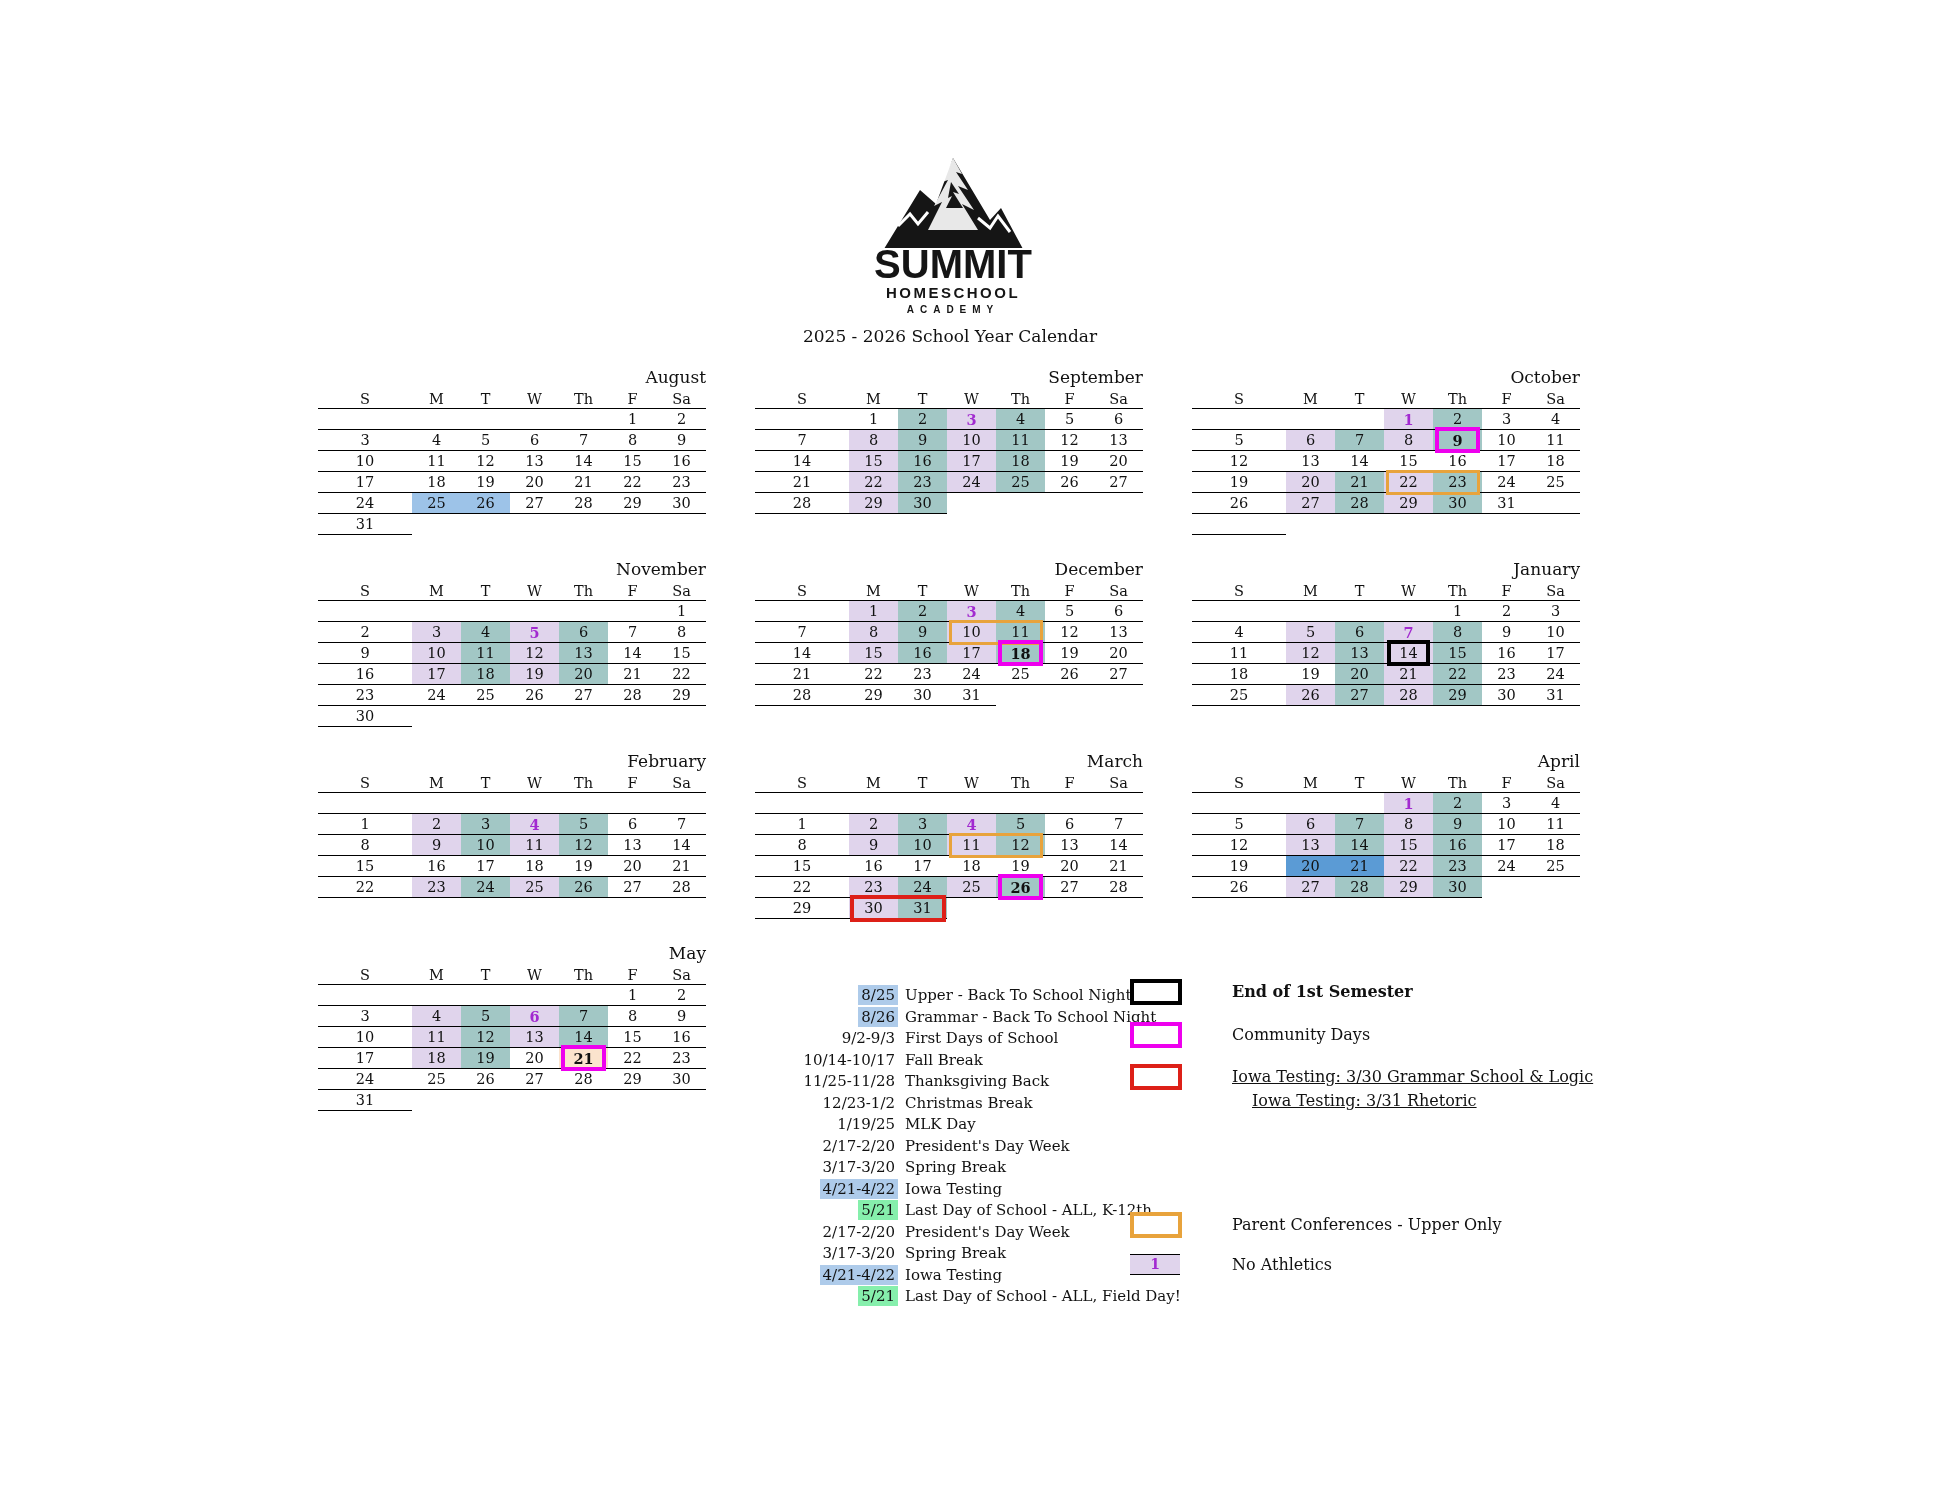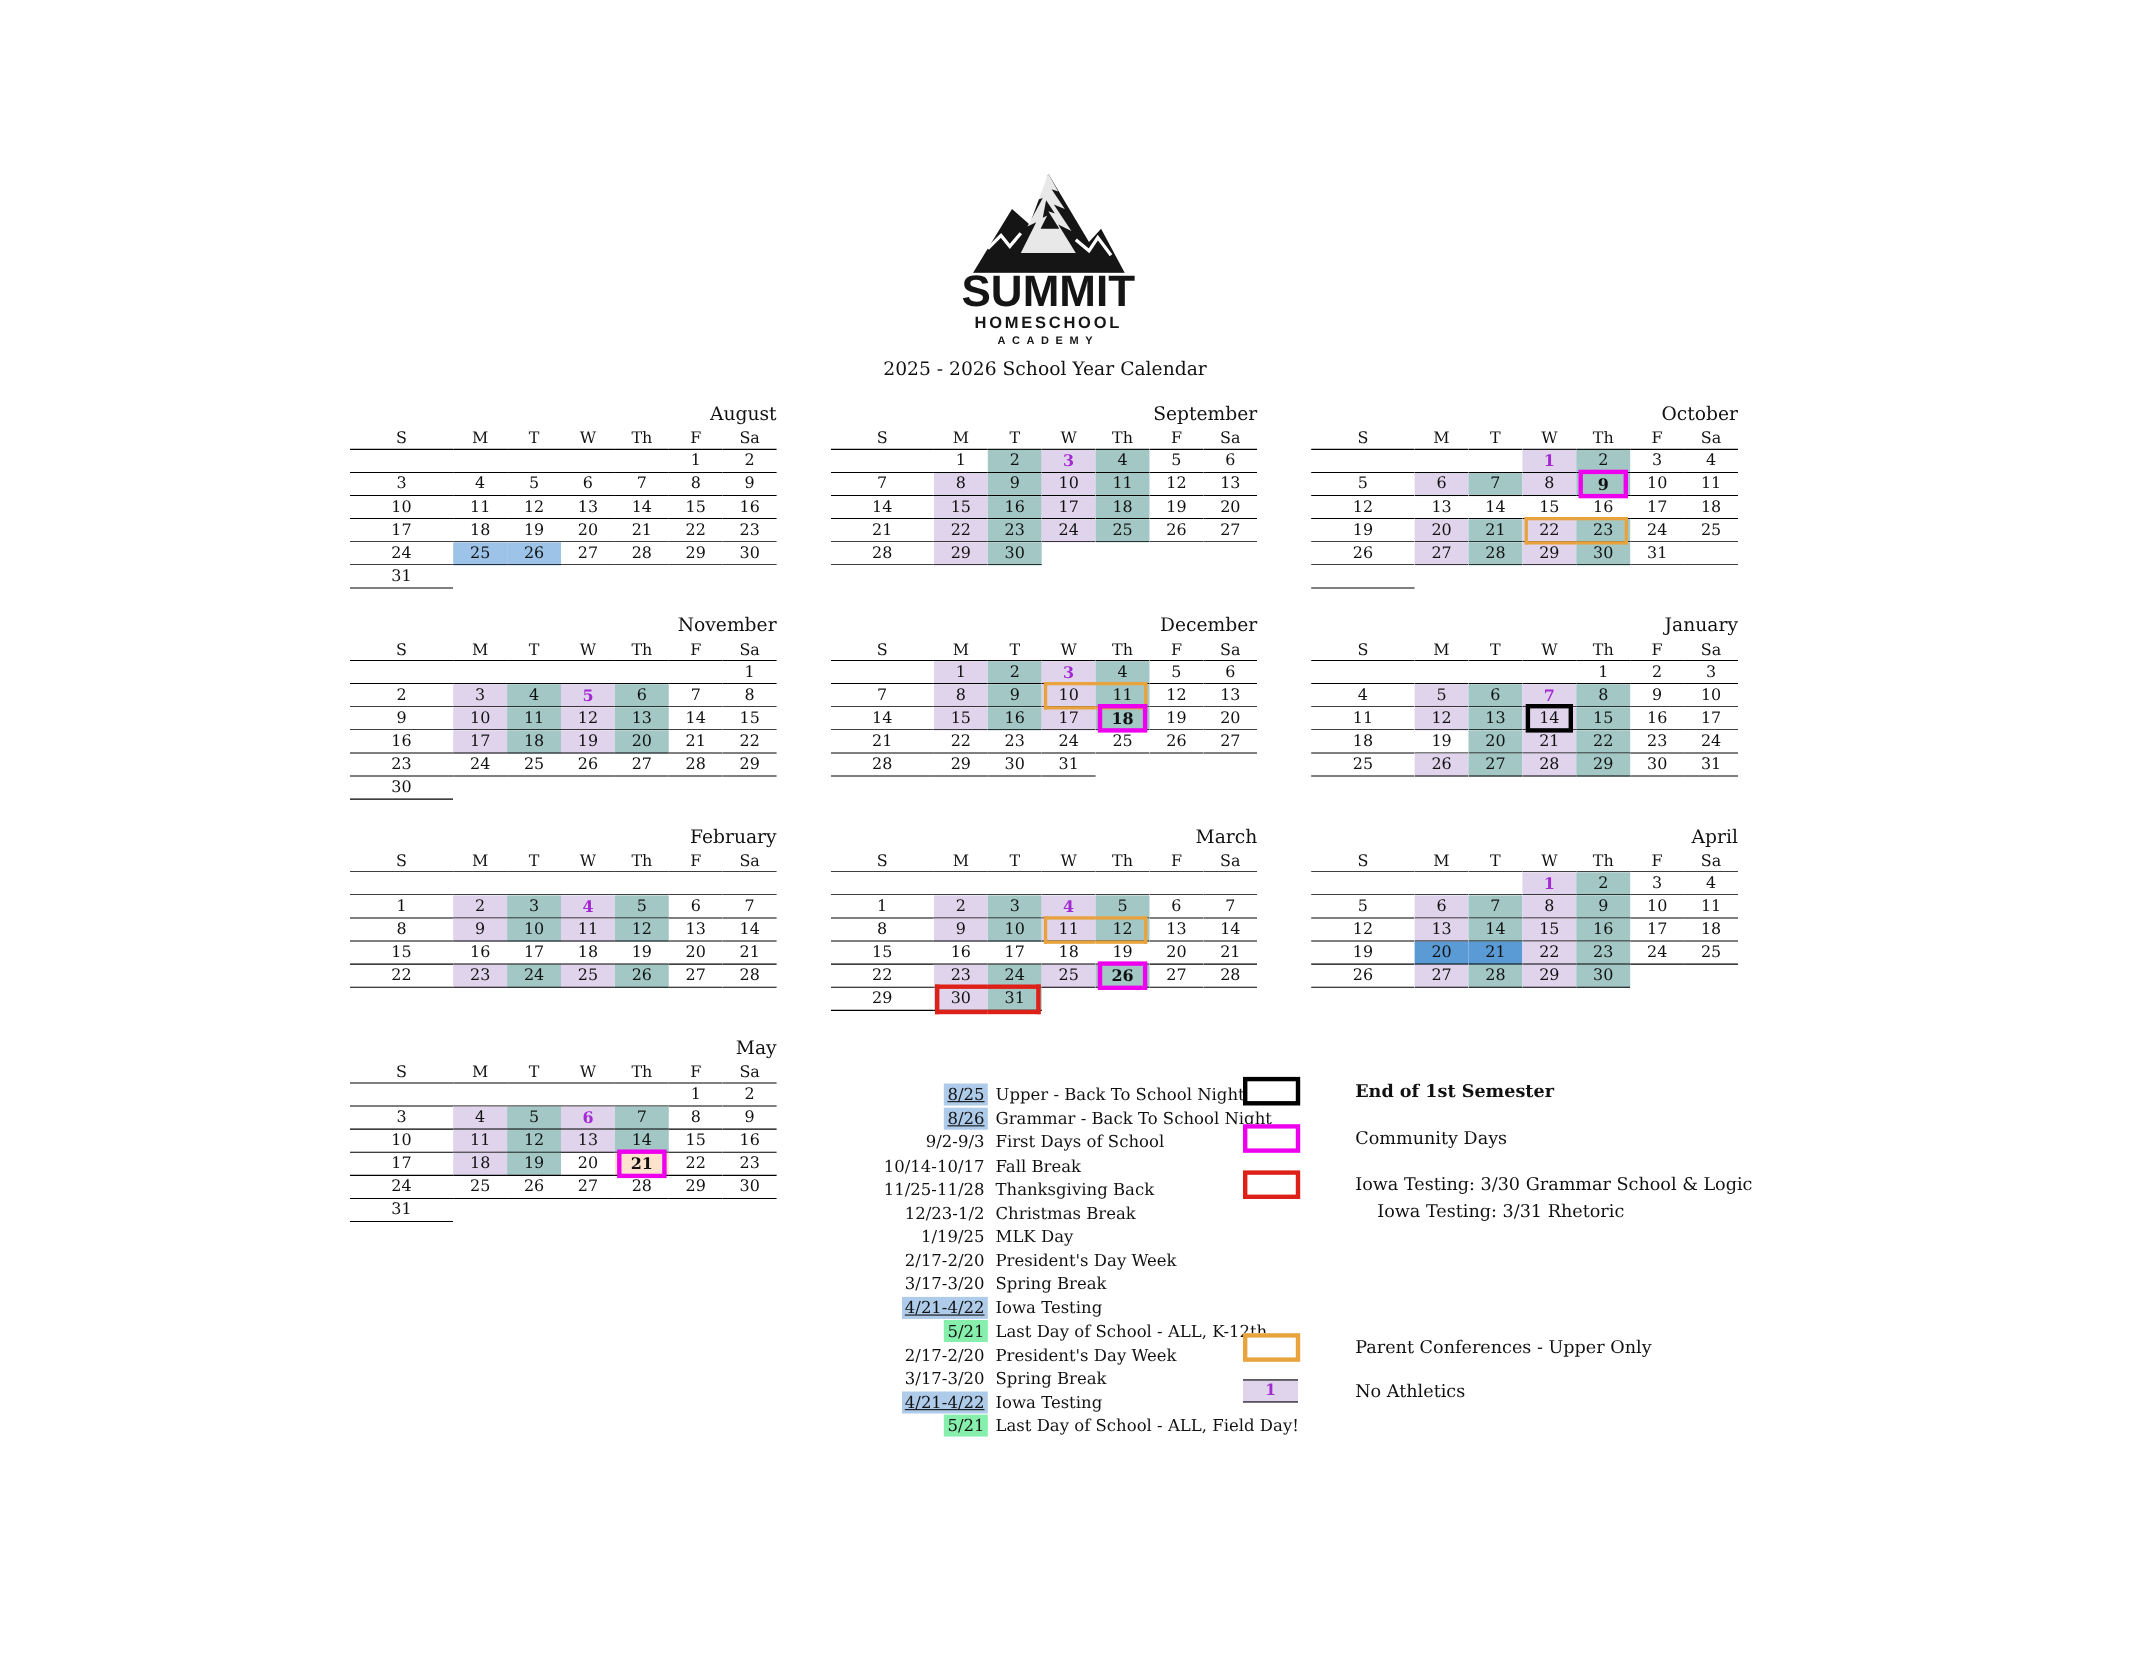--- a/index.html
+++ b/index.html
@@ -34,35 +34,35 @@
   .box-ol{top:-2px;bottom:-2px;left:2px;right:0;border:3px solid #e8a33c;border-right:none;}
   .box-or{top:-2px;bottom:-2px;left:0;right:2px;border:3px solid #e8a33c;border-left:none;}
   .box-rl{top:-3px;bottom:-3px;left:1px;right:0;border:4px solid #dd2018;border-right:none;}
   .box-rr{top:-3px;bottom:-3px;left:0;right:1px;border:4px solid #dd2018;border-left:none;}
 
   
   #legend-events{position:absolute;left:330px;top:985px;}
   .ev{display:flex;height:21.5px;line-height:21.5px;font-size:15px;}
   .ev-date{width:250px;text-align:right;}
   .ev-date-text{padding:1px 3px;}
-  .ev-date-text.bg-b{background:#aecbea;text-decoration:underline;}
+  .ev-date-text.bg-b{background:#aecbea;}
   .ev-date-text.bg-p{background:#86efac;}
   .ev-label{margin-left:7px;white-space:nowrap;}
 
   
   .key{position:absolute;left:812px;padding-left:40px;}
   .key .sw{position:absolute;left:0;top:0;width:44px;height:18px;background:#fff;}
   .sw.k{border:4px solid #000;}
   .sw.m{border:4px solid #ee00ee;}
   .sw.r{border:4px solid #dd2018;}
   .sw.o{border:4px solid #e8a33c;}
   .key .lbl{margin-left:62px;line-height:26px;font-size:16px;white-space:nowrap;}
   .key .lbl2{margin-left:82px;line-height:22px;font-size:16px;white-space:nowrap;}
   .key .lbl.bold{font-weight:bold;}
-  #key-semester{top:979px;} #key-community{top:1022px;} #key-iowa{top:1064px;}
+  #key-semester{top:979px;} #key-community{top:1022px;} #key-iowa{top:1064px;text-decoration:underline;}
   #key-conf{top:1212px;} #key-athletics{top:1254px;}
   #key-athletics .sw{width:50px;height:19px;background:#e0d4ec;border:none;
     border-top:1px solid #000;border-bottom:1px solid #000;text-align:center;
     line-height:19px;font-size:14px;color:#a22ad0;font-weight:bold;}
   #key-athletics .lbl{margin-left:62px;line-height:21px;}
 </style>
 </head>
 <body>
 
 <div id="stage">

